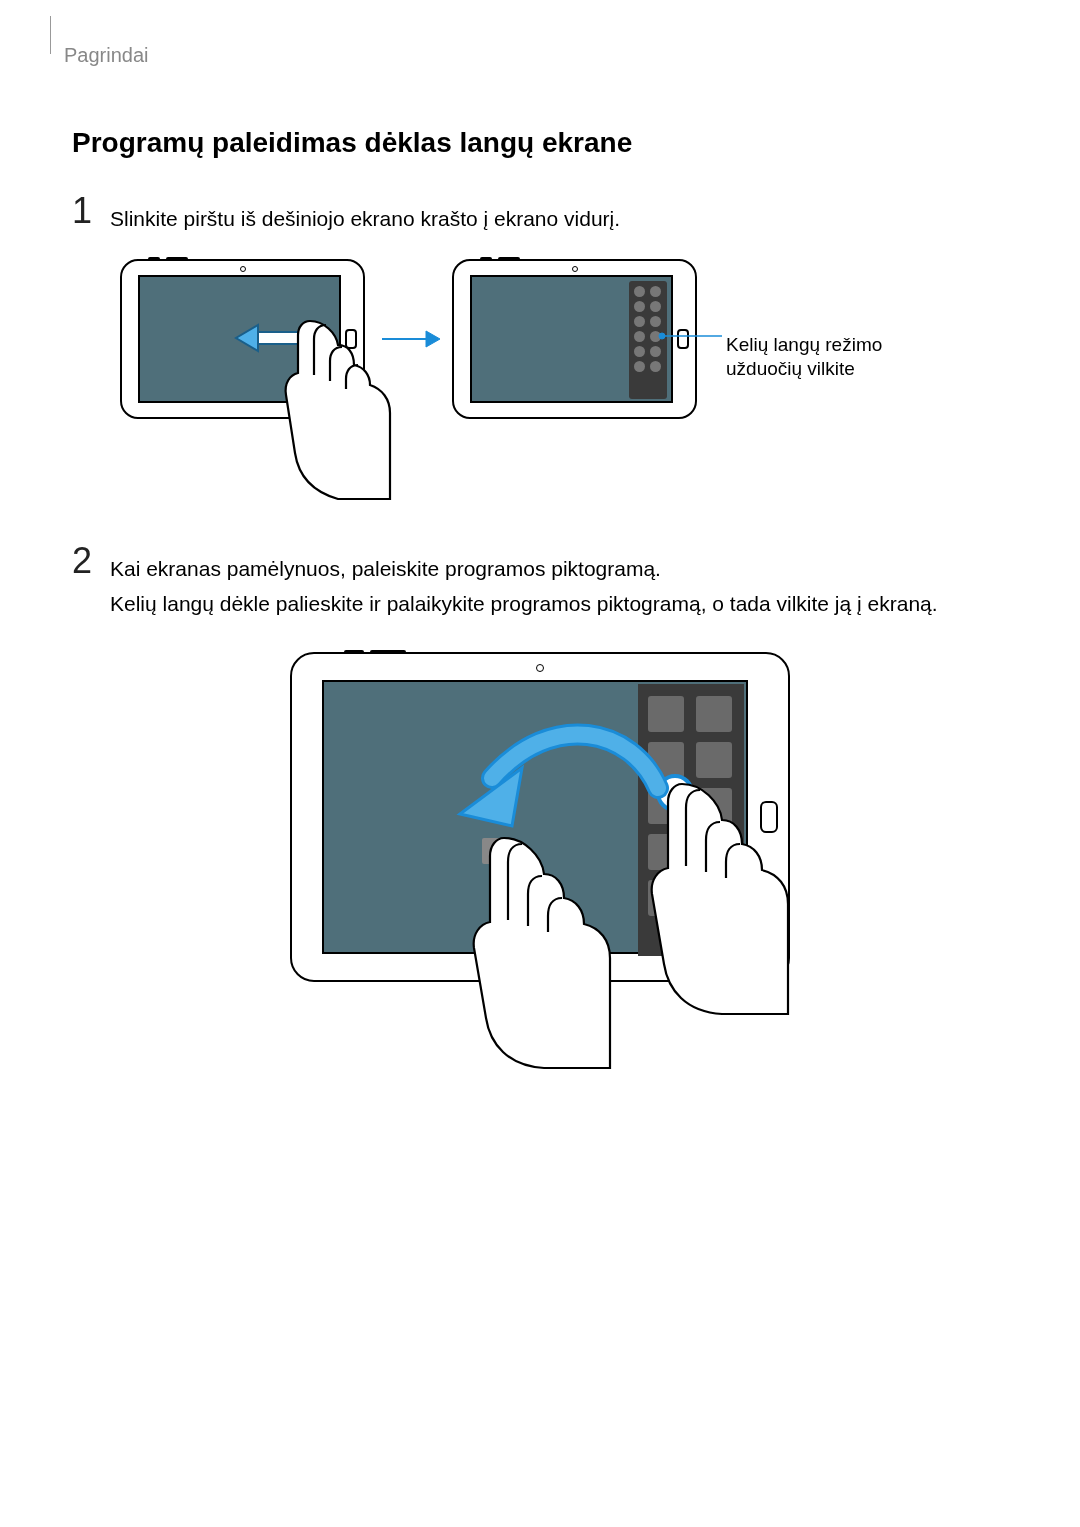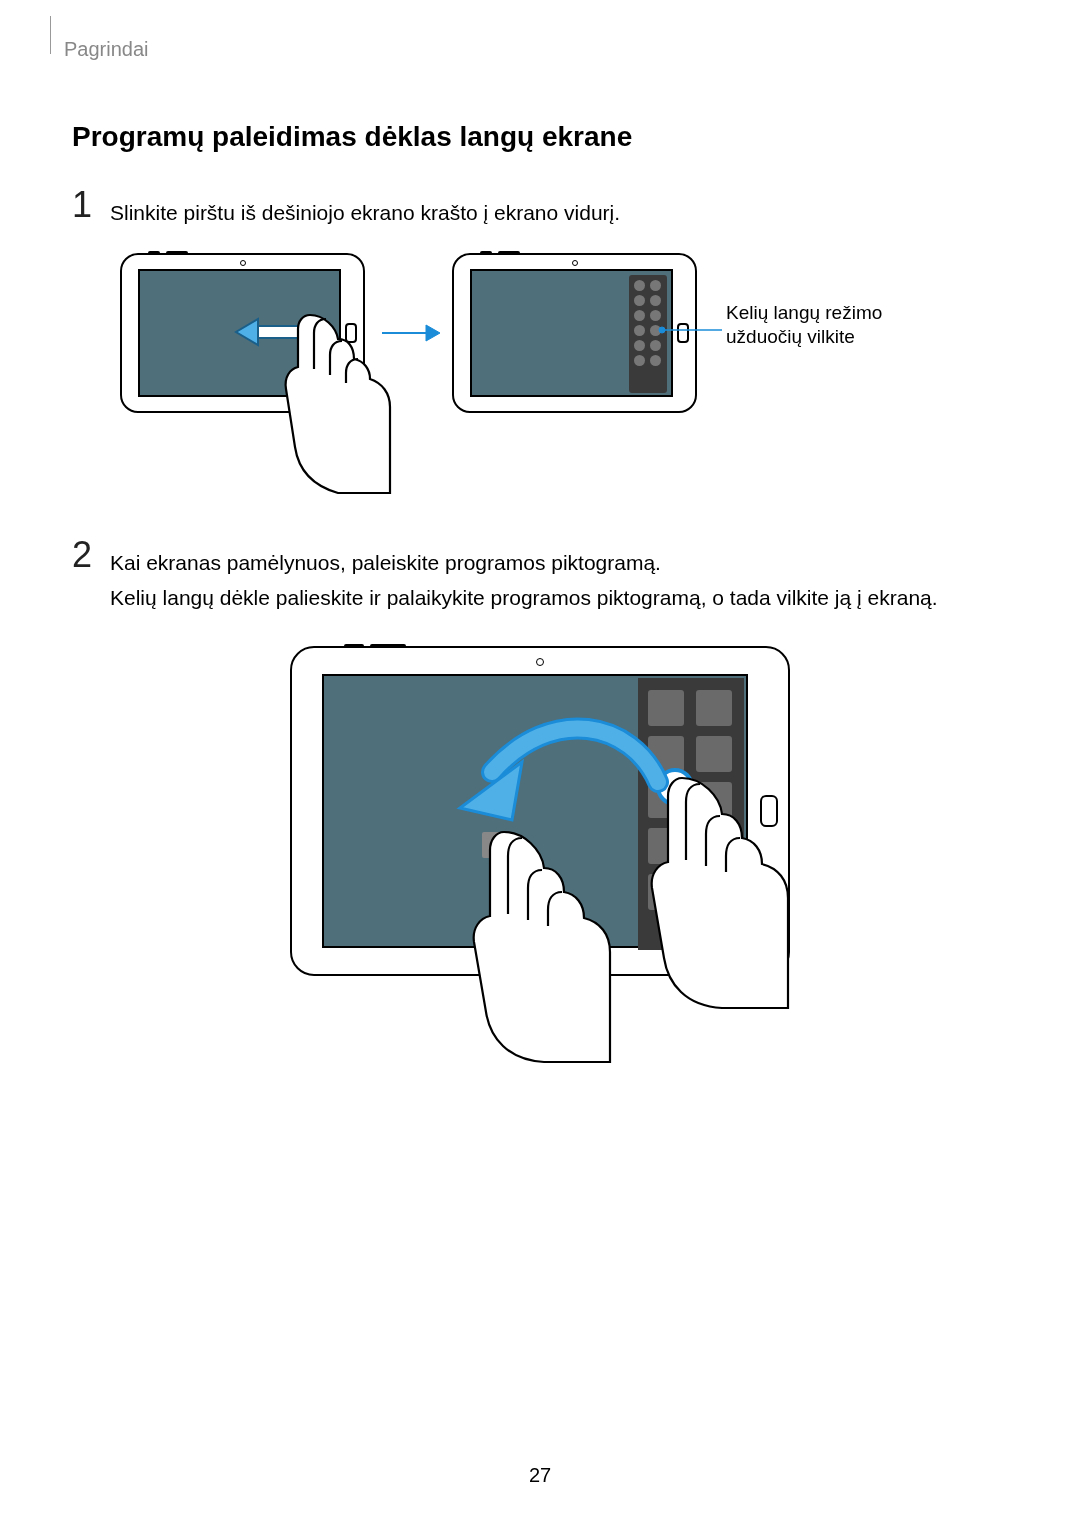--- a/index.html
+++ b/index.html
@@ -23,20 +23,21 @@
     left: 50px;
     top: 16px;
     width: 1px;
     height: 38px;
     background: #999;
   }
   .header-label {
     font-size: 20px;
     color: #888;
     margin-left: -8px;
+    margin-top: 6px;
   }
   .section-title {
     font-size: 28px;
     font-weight: 700;
     margin-top: 60px;
     margin-bottom: 40px;
   }
   .step {
     display: flex;
     align-items: flex-start;
@@ -269,21 +270,21 @@
           <span style="width:11px;height:11px;"></span>
             <span style="width:11px;height:11px;"></span>
         </div>
       </div>
     </div>
 
     <svg class="callout-line" style="left:558px; top:72px; width:64px; height:10px;">
       <circle cx="4" cy="5" r="3" fill="#1a8cd8"></circle>
       <line x1="4" y1="5" x2="64" y2="5" stroke-width="1.5"></line>
     </svg>
-    <div class="callout-text" style="left:626px; top:48px;">
+    <div class="callout-text" style="left:626px; top:74px;">
       <div>Kelių langų režimo</div>
       <div>užduočių vilkite</div>
     </div>
   </div>
 
   <div class="step" style="margin-top:30px;">
     <div class="step-num">2</div>
     <div class="step-body">
       <div>Kai ekranas pamėlynuos, paleiskite programos piktogramą.</div>
       <div>Kelių langų dėkle palieskite ir palaikykite programos piktogramą, o tada vilkite ją į ekraną.</div>
@@ -331,14 +332,13 @@
 
       <svg class="hand" style="left:346px; top:122px; width:170px; height:240px;" viewBox="0 0 170 240">
         <path d="M44 8 C36 8 30 16 30 26 L30 92 C20 94 12 104 14 118 L26 188 C30 214 48 236 84 238 L150 238 L150 128 C150 110 140 98 124 94 C124 80 116 70 104 68 C104 54 96 44 84 44 C82 26 64 8 44 8 Z
                  M62 14 C52 14 48 22 48 32 L48 90
                  M82 46 C72 46 68 54 68 64 L68 96
                  M102 68 C92 68 88 76 88 86 L88 102"></path>
       </svg>
     </div>
   </div>
 
-  <div class="page-num">27</div>
 </div>
 
 </body></html>

